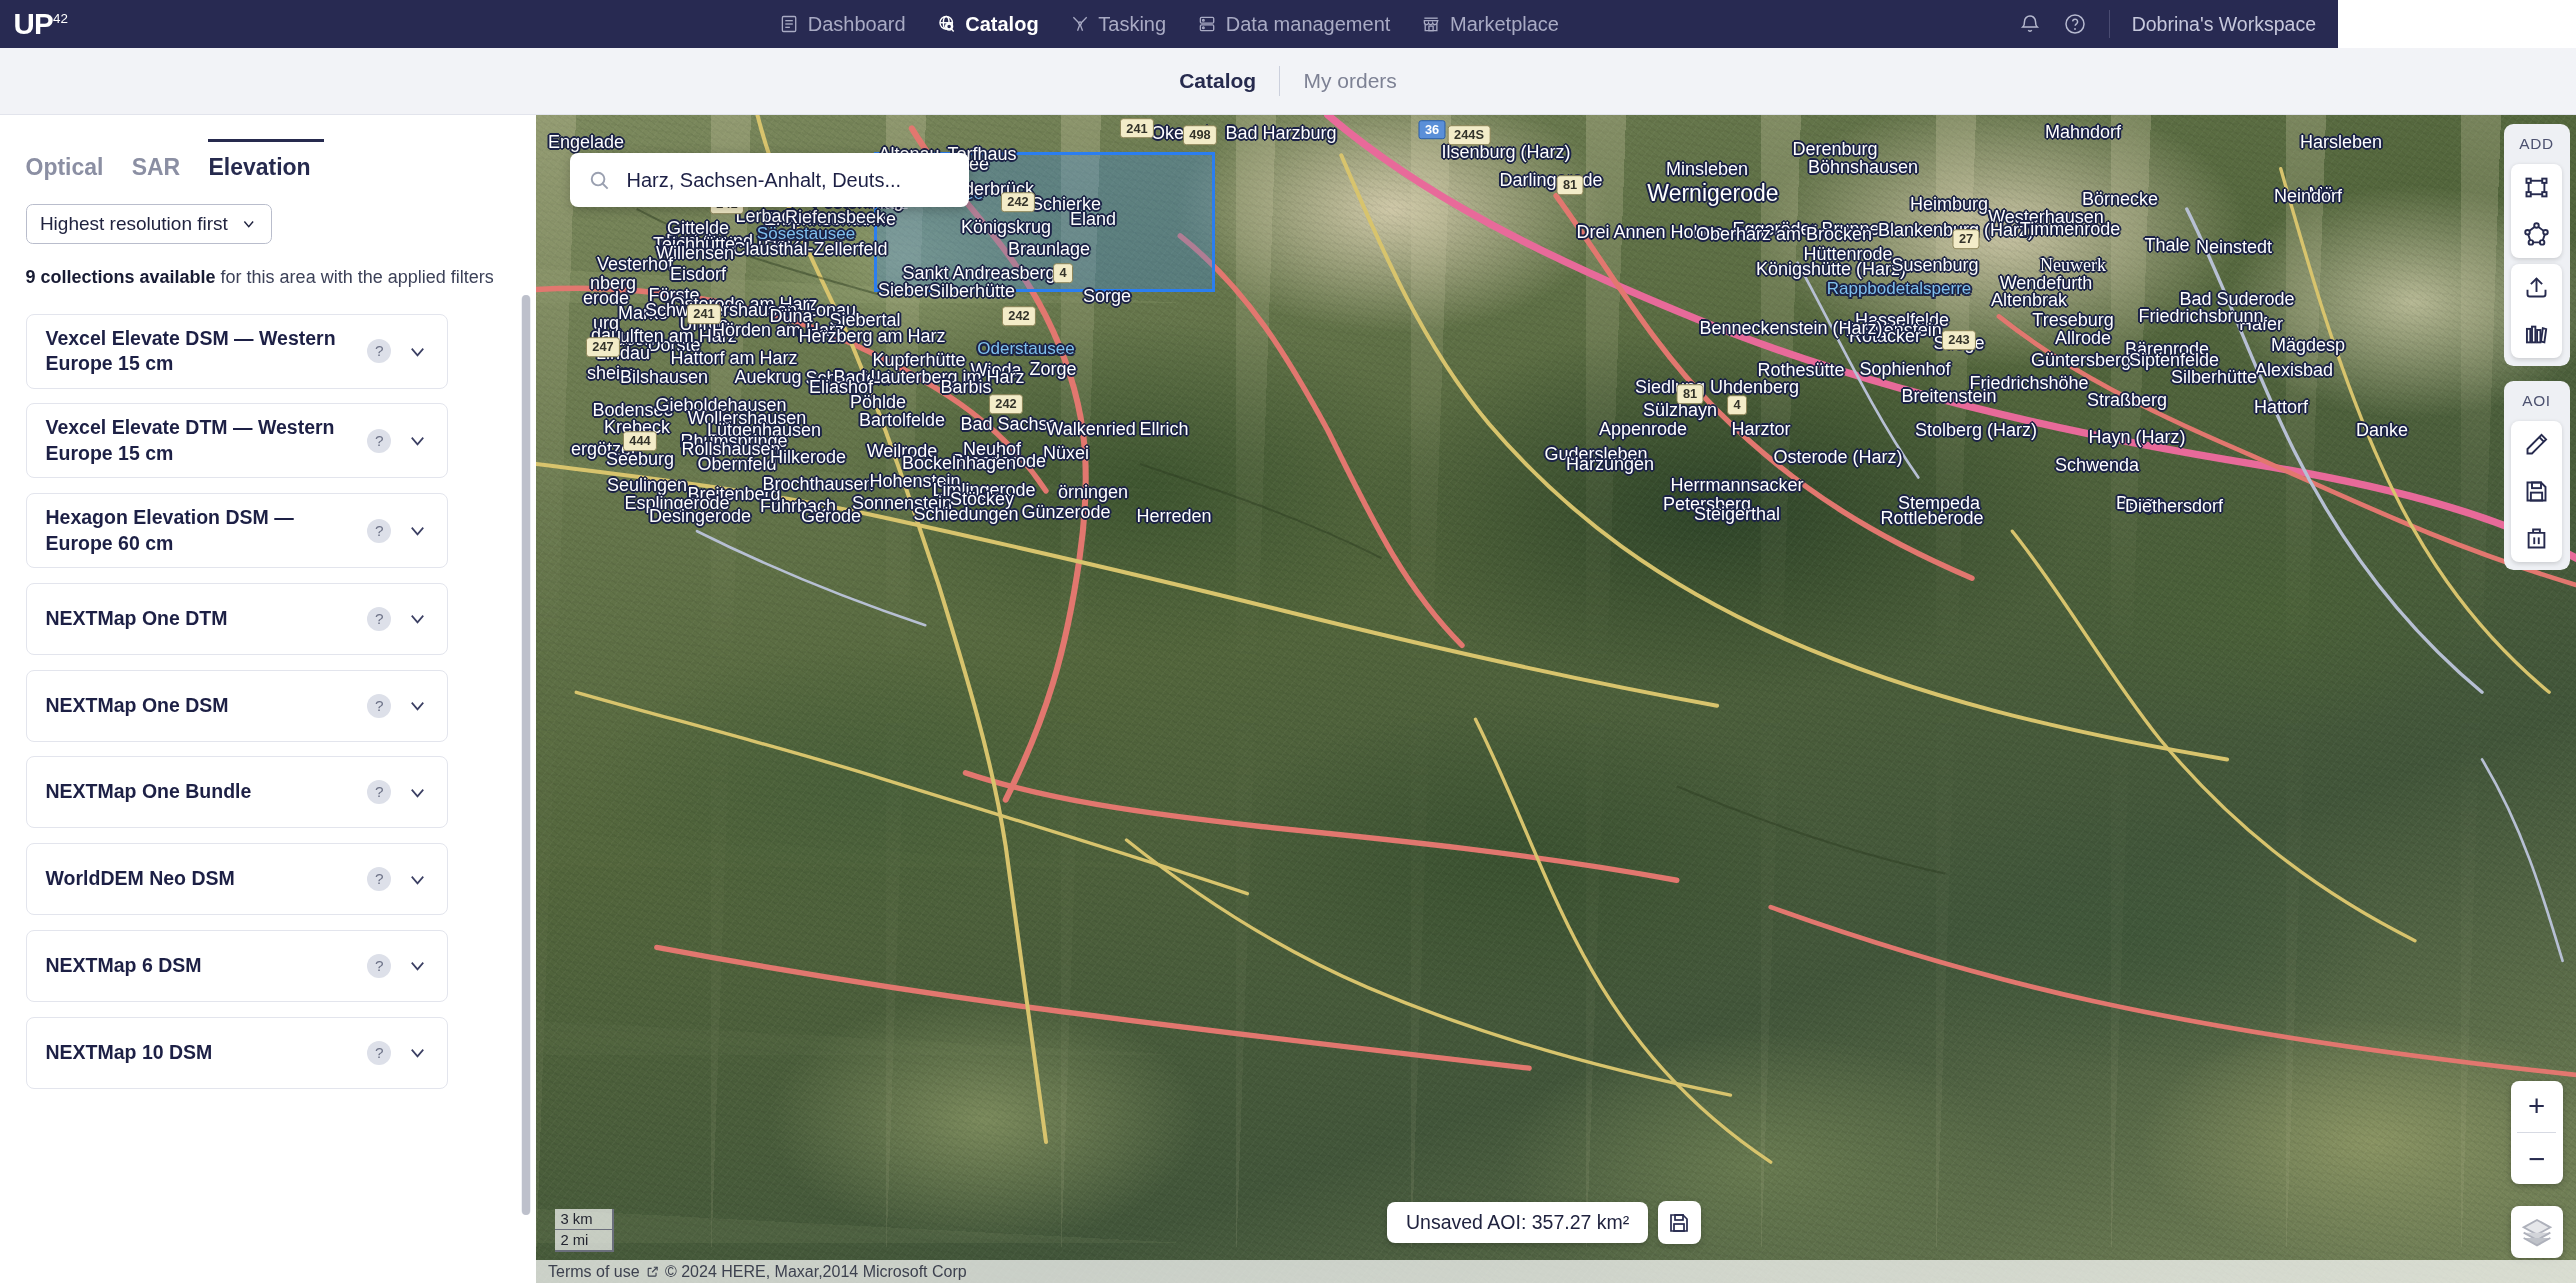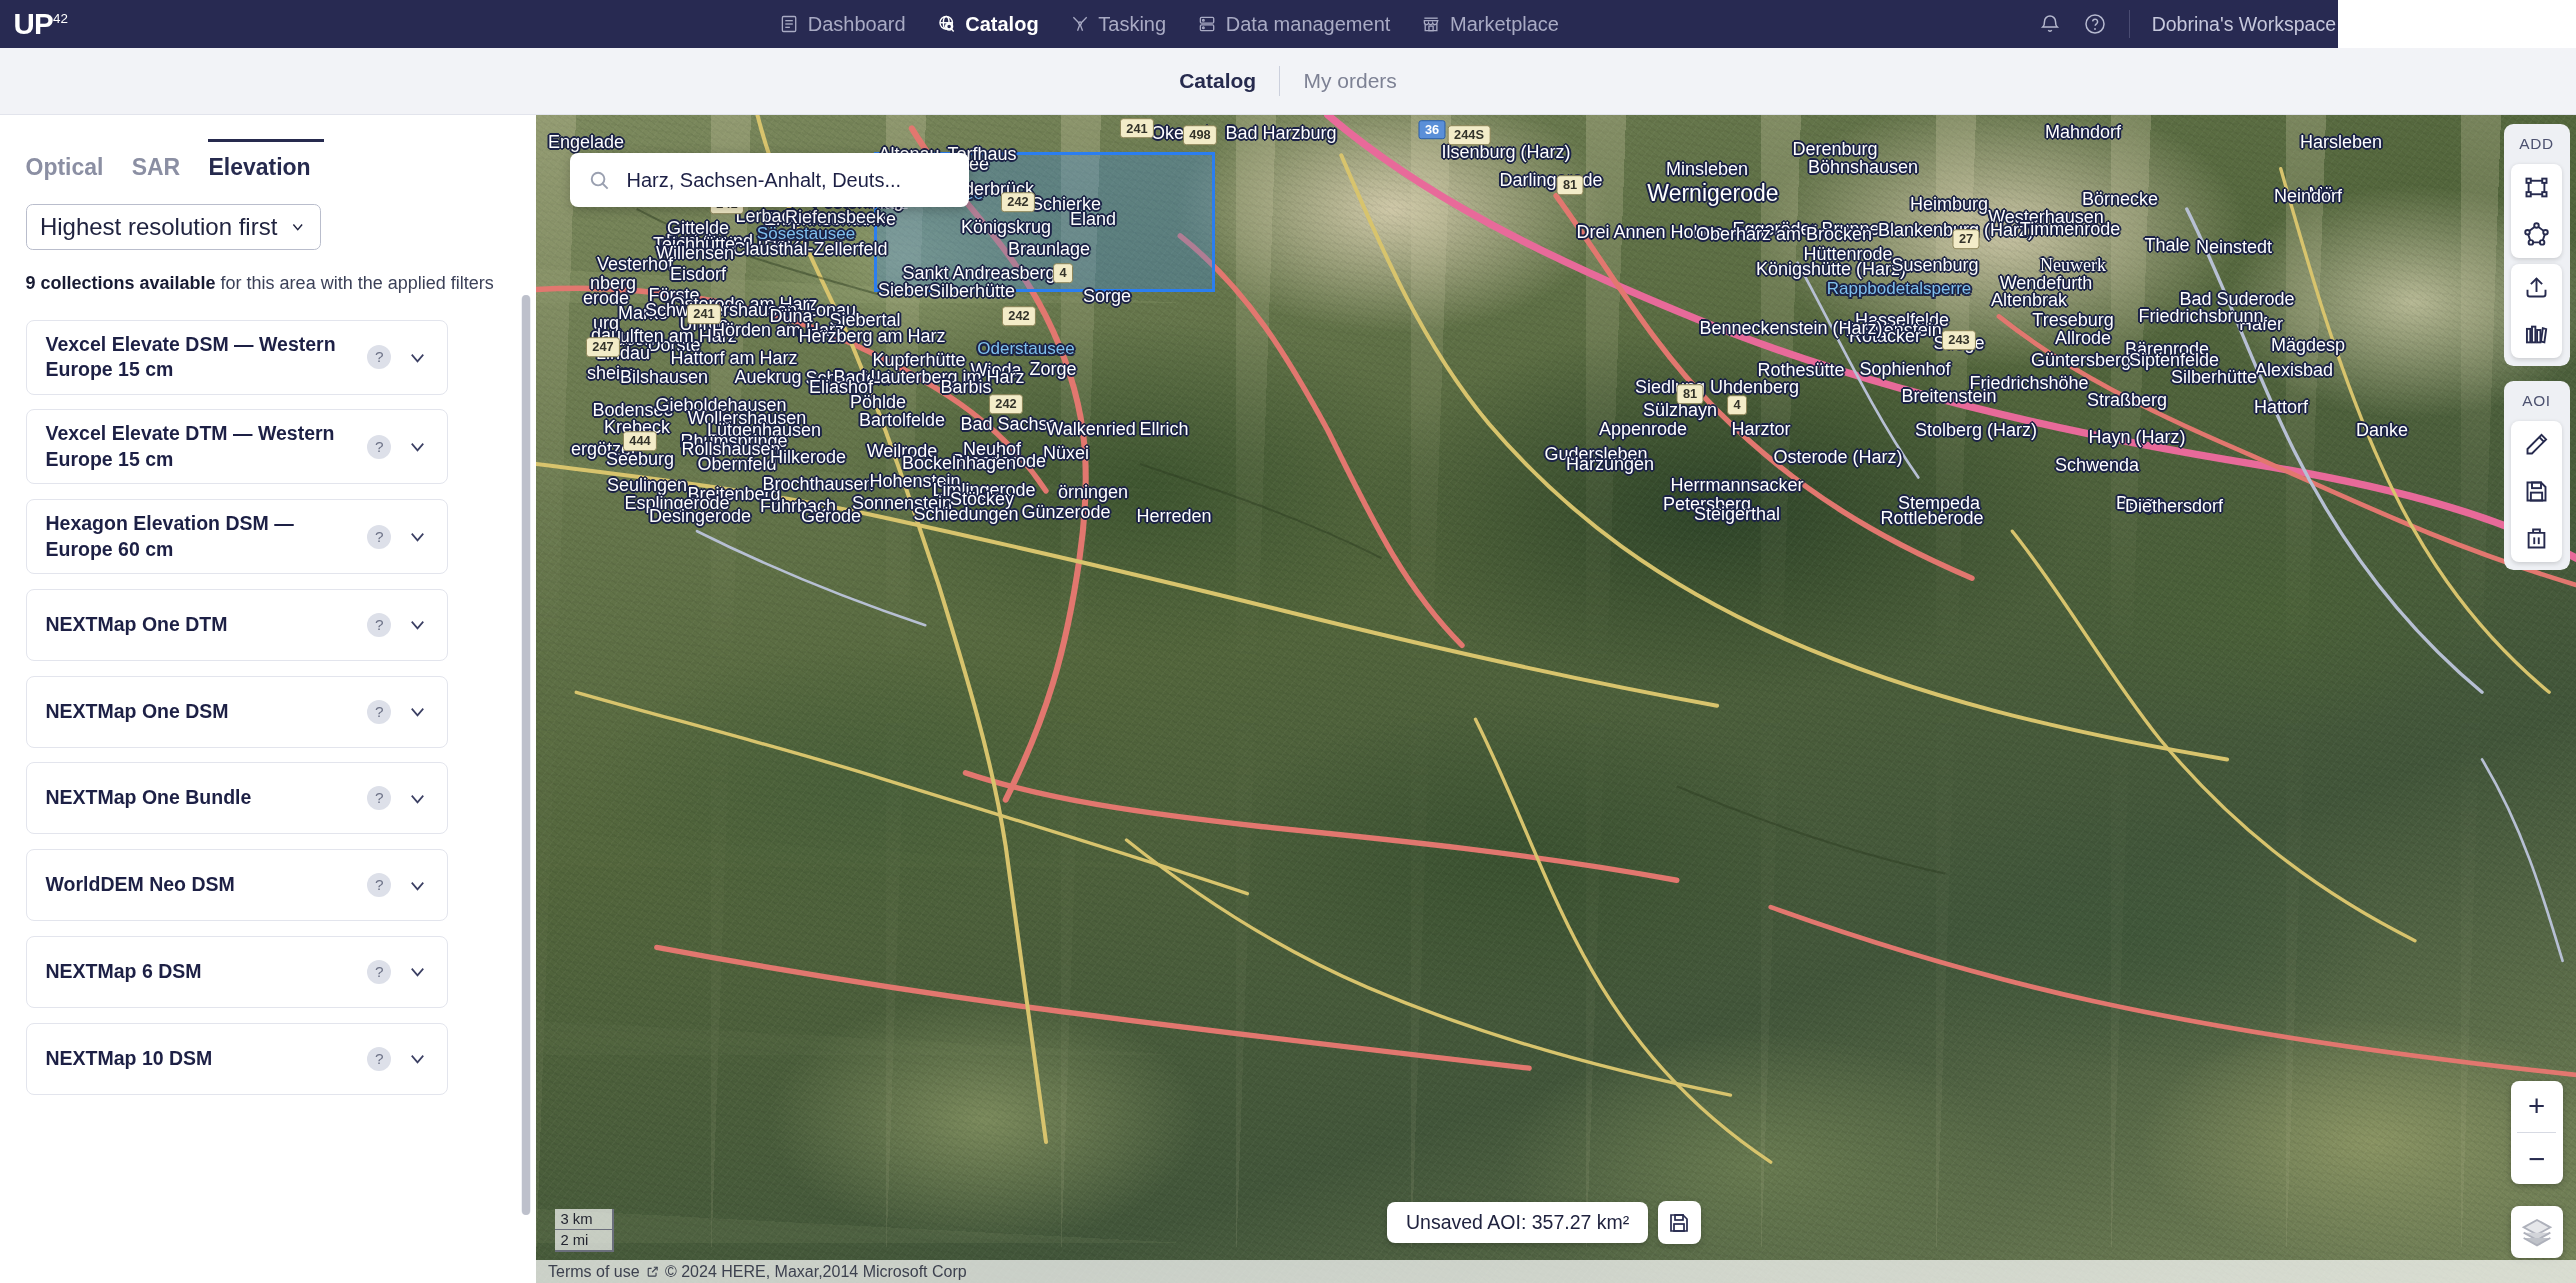--- a/index.html
+++ b/index.html
@@ -17,21 +17,21 @@
   .logo-wrap { position: absolute; left: 13.4px; top: 0; height: 48px; display: flex; align-items: center; }
   .logo { color: #fff; font-size: 29.5px; font-weight: bold; letter-spacing: -0.7px; line-height: 1; }
   .logo sup { font-size: 13.4px; font-weight: normal; vertical-align: super; letter-spacing: 0; }
 
   .nav-center { position: absolute; left: 50%; transform: translateX(-50%); display: flex; align-items: center; gap: 31px; }
   .nav-item { display: flex; align-items: center; gap: 8.7px; color: #a9abc4; font-size: 20px; cursor: pointer; white-space: nowrap; }
   .nav-item.active { color: #ffffff; font-weight: bold; }
   .nav-ico { width: 20px; height: 20px; display: inline-block; flex: 0 0 20px; }
   .nav-ico svg { width: 100%; height: 100%; display: block; }
 
-  .nav-right { position: absolute; right: 2px; display: flex; align-items: center; gap: 21.5px; }
+  .nav-right { position: absolute; right: 22px; display: flex; align-items: center; gap: 21.5px; }
   .hdr-ico { width: 24px; height: 24px; cursor: pointer; }
   .hdr-ico svg { width: 100%; height: 100%; display: block; }
   .hdr-div { width: 1.3px; height: 28px; background: #4a4c72; }
   .workspace { color: #c6c8dc; font-size: 19.5px; white-space: nowrap; }
 
   
   .subnav {
     position: absolute; top: 48px; left: 0; width: 2576px; height: 67px;
     background: #f2f3f7; border-bottom: 0.7px solid #e2e4ec;
     display: flex; align-items: center; justify-content: center; gap: 0;
@@ -58,21 +58,21 @@
     display: inline-flex; align-items: center; gap: 9.4px;
     border: 1.3px solid #b9bdcc; border-radius: 4.7px; background: #fff;
     padding: 6.7px 10.7px; font-size: 19px; color: #20233f; cursor: pointer;
   }
   .filters-btn svg { width: 17.5px; height: 17.5px; display: block; }
 
   .sort-row { padding: 13.4px 0 0 25.5px; }
   .sort-btn {
     display: inline-flex; align-items: center; gap: 12px;
     border: 1.3px solid #b9bdcc; border-radius: 6.7px; background: #fff;
-    padding: 8px 13.4px; font-size: 24px; color: #20233f; cursor: pointer;
+    padding: 8px 13.4px; font-size: 19px; color: #20233f; cursor: pointer;
   }
   .chev { width: 17.5px; height: 17.5px; flex: 0 0 17.5px; }
   .chev svg { width: 100%; height: 100%; display: block; }
 
   .count-text {
     padding: 21.5px 40px 0 25.5px; font-size: 18px; color: #3c4158; line-height: 1.42;
   }
   .count-text b { color: #181b33; font-weight: bold; }
 
   .cards { padding: 23px 0 0 25.5px; width: 510px; }

